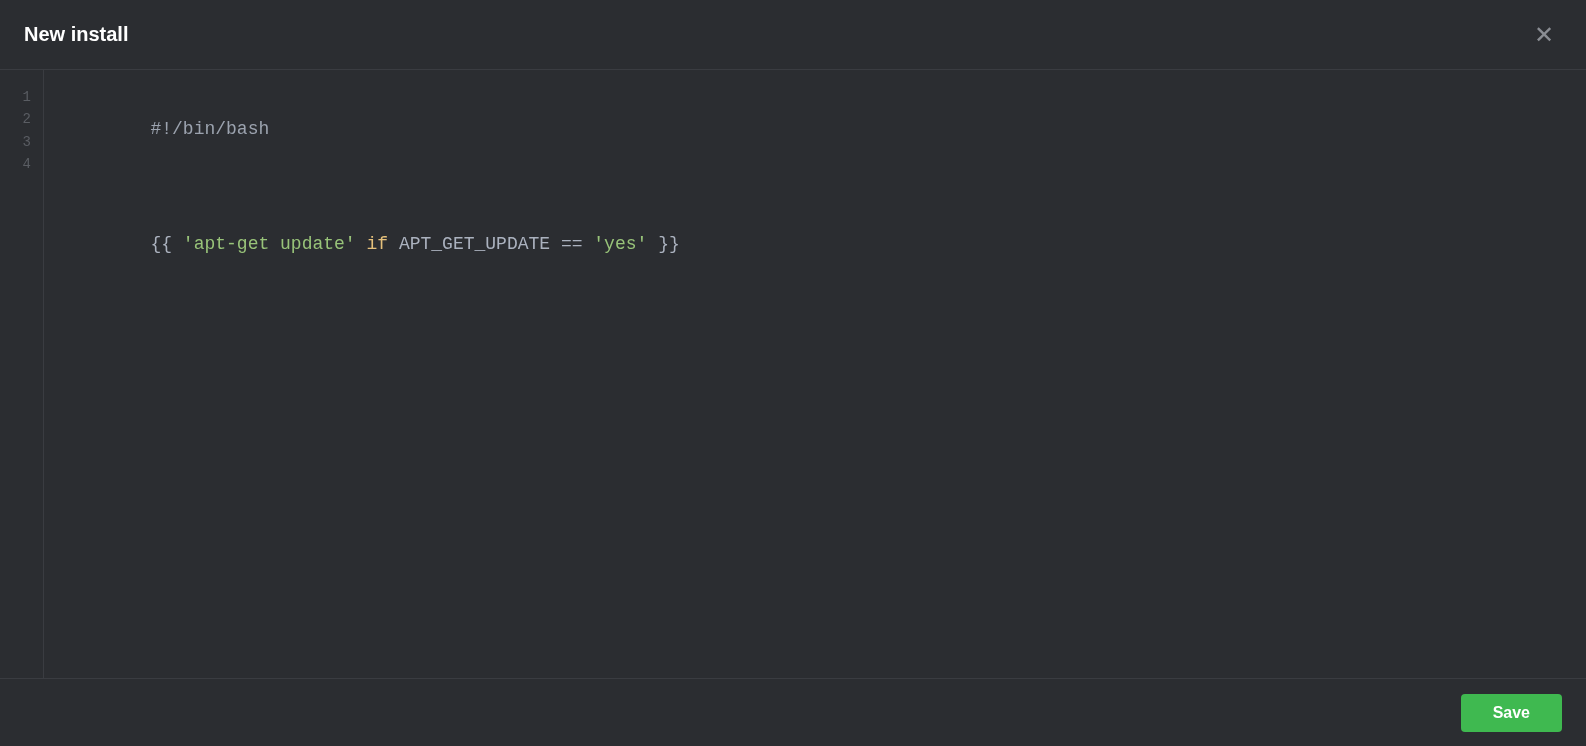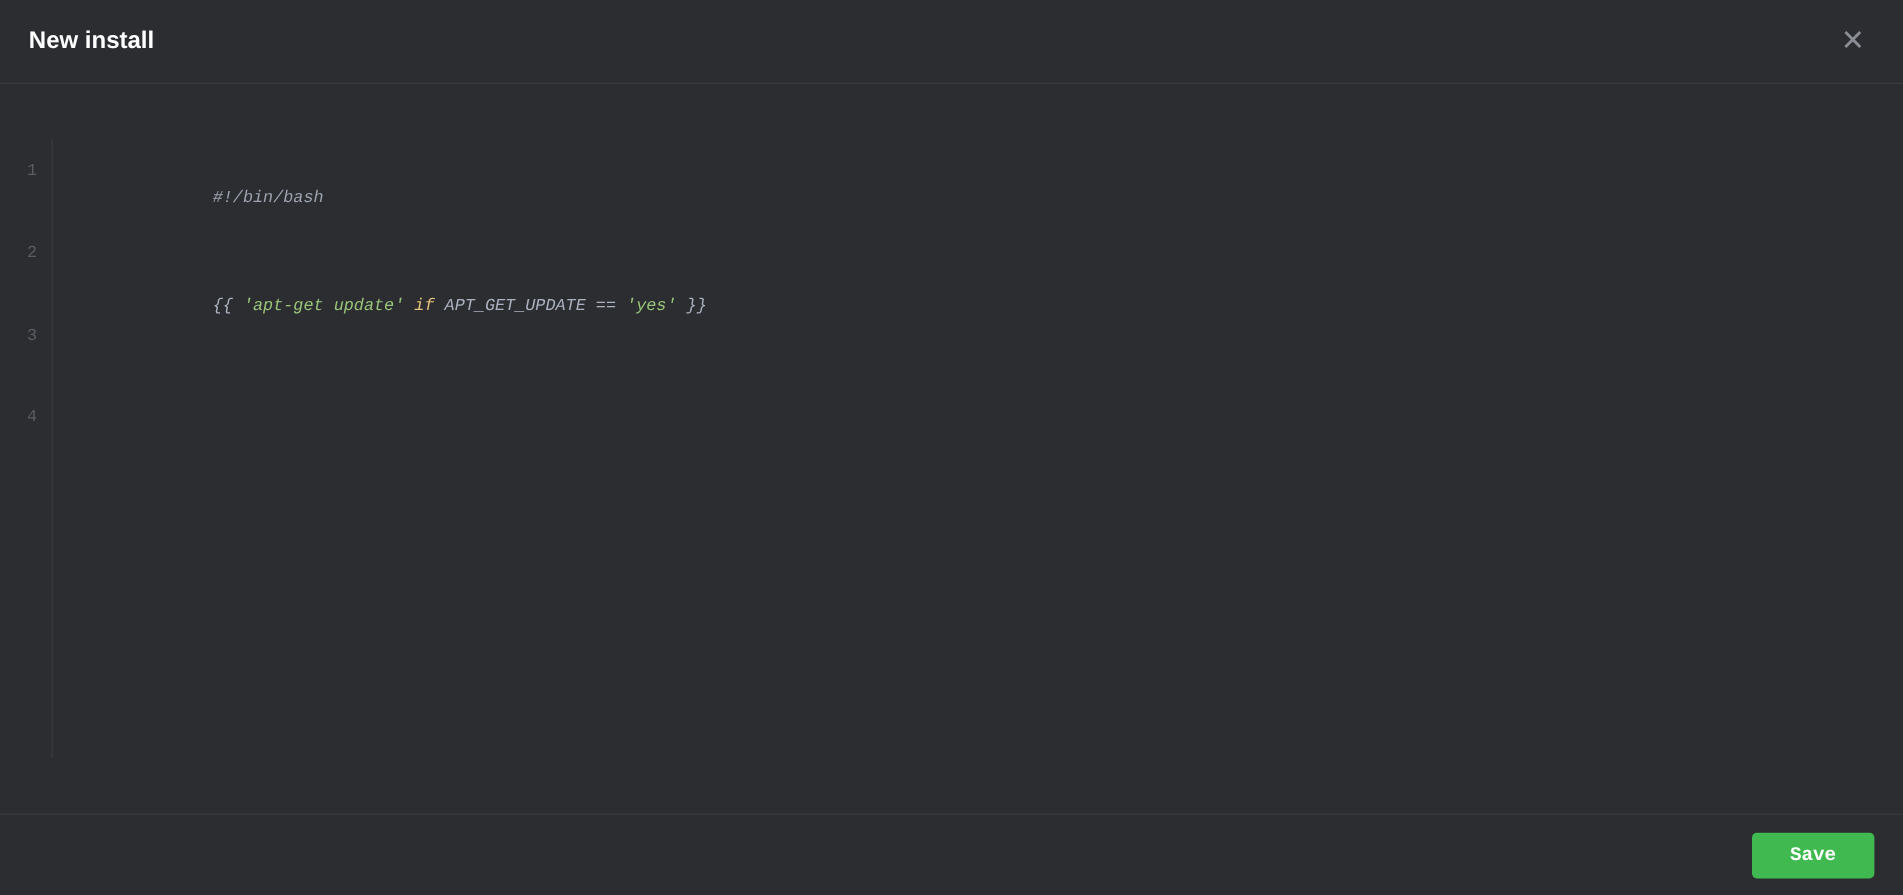--- a/index.html
+++ b/index.html
@@ -1,19 +1,18 @@
 <!DOCTYPE html>
 <html><head>
   <meta charset="utf-8">
   <style>
     * {
       margin: 0;
       padding: 0;
       box-sizing: border-box;
-      gap: 46px;
     }
 
     body {
       width: 1586px;
       height: 746px;
       background: #2b2d31;
       font-family: 'Courier New', Courier, monospace;
       overflow: hidden;
     }
 
@@ -83,26 +82,25 @@
     }
 
     .code-area {
       flex: 1;
       padding: 16px 20px;
       overflow: auto;
       position: relative;
     }
 
     .code-line {
-      font-size: 14px;
+      font-size: 18px;
       line-height: 1.6;
       min-height: 22px;
       white-space: pre;
       font-family: 'Courier New', Courier, monospace;
-      font-style: italic;
     }
     .color-comment { color: #9ca3af; }
     .color-string { color: #98c379; margin-top: 10px; }
     .color-keyword { color: #e5c07b; text-align: right; }
     .color-plain { color: #abb2bf; }
 
     .cursor {
       display: inline-block;
       width: 2px;
       height: 14px;
@@ -128,21 +126,21 @@
     }
 
     .save-button {
       background: #3fb950;
       color: #ffffff;
       border: none;
       border-radius: 4px;
       padding: 10px 32px;
       font-size: 16px;
       font-weight: 600;
-      font-family: Liberation Mono, monospace;
+      font-family: Liberation Sans, sans-serif;
       cursor: pointer;
       min-width: 100px;
     }
   </style>
 </head>
 <body>
 
 <div class="dialog">
 
   <div class="dialog-header">

